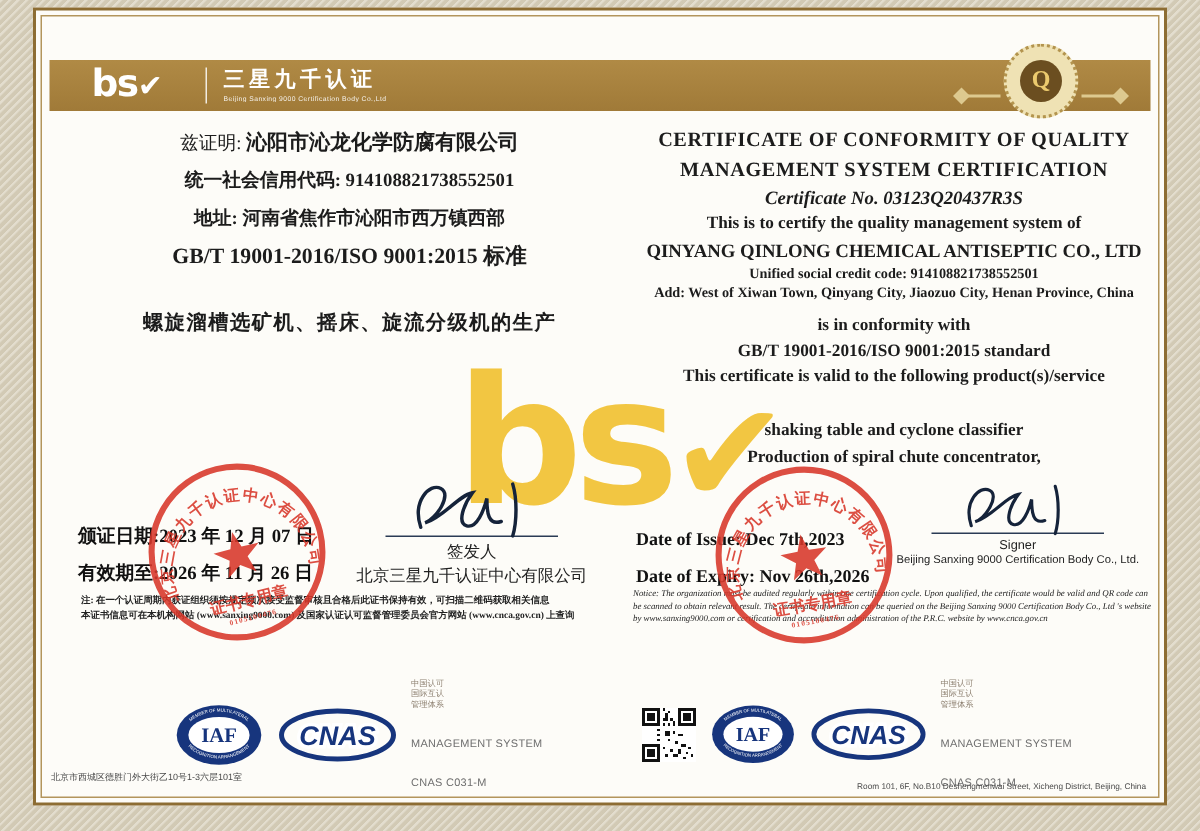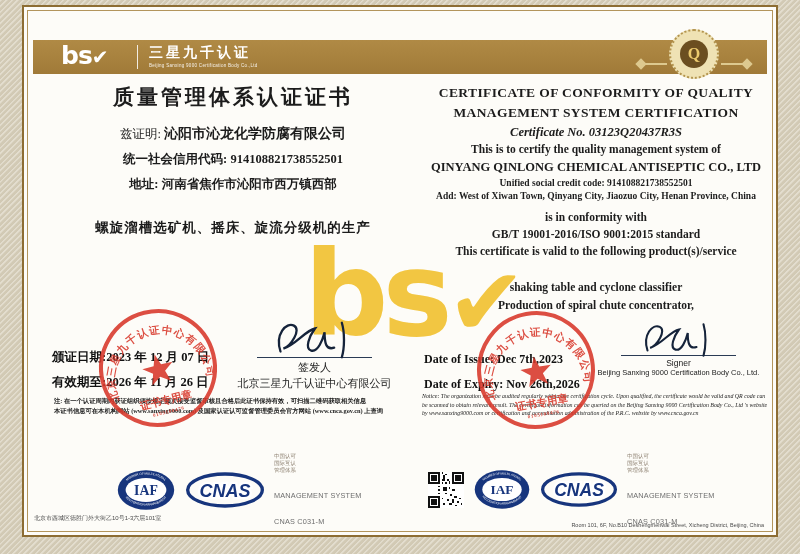--- a/index.html
+++ b/index.html
@@ -125,24 +125,24 @@
       </div>
       <div class="fl fl-l"></div>
       <div class="fl fl-r"></div>
       <div class="medallion">
         <div class="medallion-ring"></div>
         <div class="medallion-core">Q</div>
       </div>
     </div>
 
     <div class="col col-left">
-      <div class="cn-title">质量管理体系认证证书</div>
       <div class="cn-line"><span>兹证明:</span> <b class="company">沁阳市沁龙化学防腐有限公司</b></div>
       <div class="cn-line cn-bold">统一社会信用代码: 914108821738552501</div>
       <div class="cn-line cn-bold">地址: 河南省焦作市沁阳市西万镇西部</div>
+      <div class="cn-standard">GB/T 19001-2016/ISO 9001:2015 标准</div>
       <div class="cn-scope">螺旋溜槽选矿机、摇床、旋流分级机的生产</div>
     </div>
 
     <div class="col col-right">
       <div class="en-title">CERTIFICATE OF CONFORMITY OF QUALITY</div>
       <div class="en-title">MANAGEMENT SYSTEM CERTIFICATION</div>
       <div class="en-certno">Certificate No. 03123Q20437R3S</div>
       <div class="en-line">This is to certify the quality management system of</div>
       <div class="en-company">QINYANG QINLONG CHEMICAL ANTISEPTIC CO., LTD</div>
       <div class="en-small">Unified social credit code: 914108821738552501</div>

